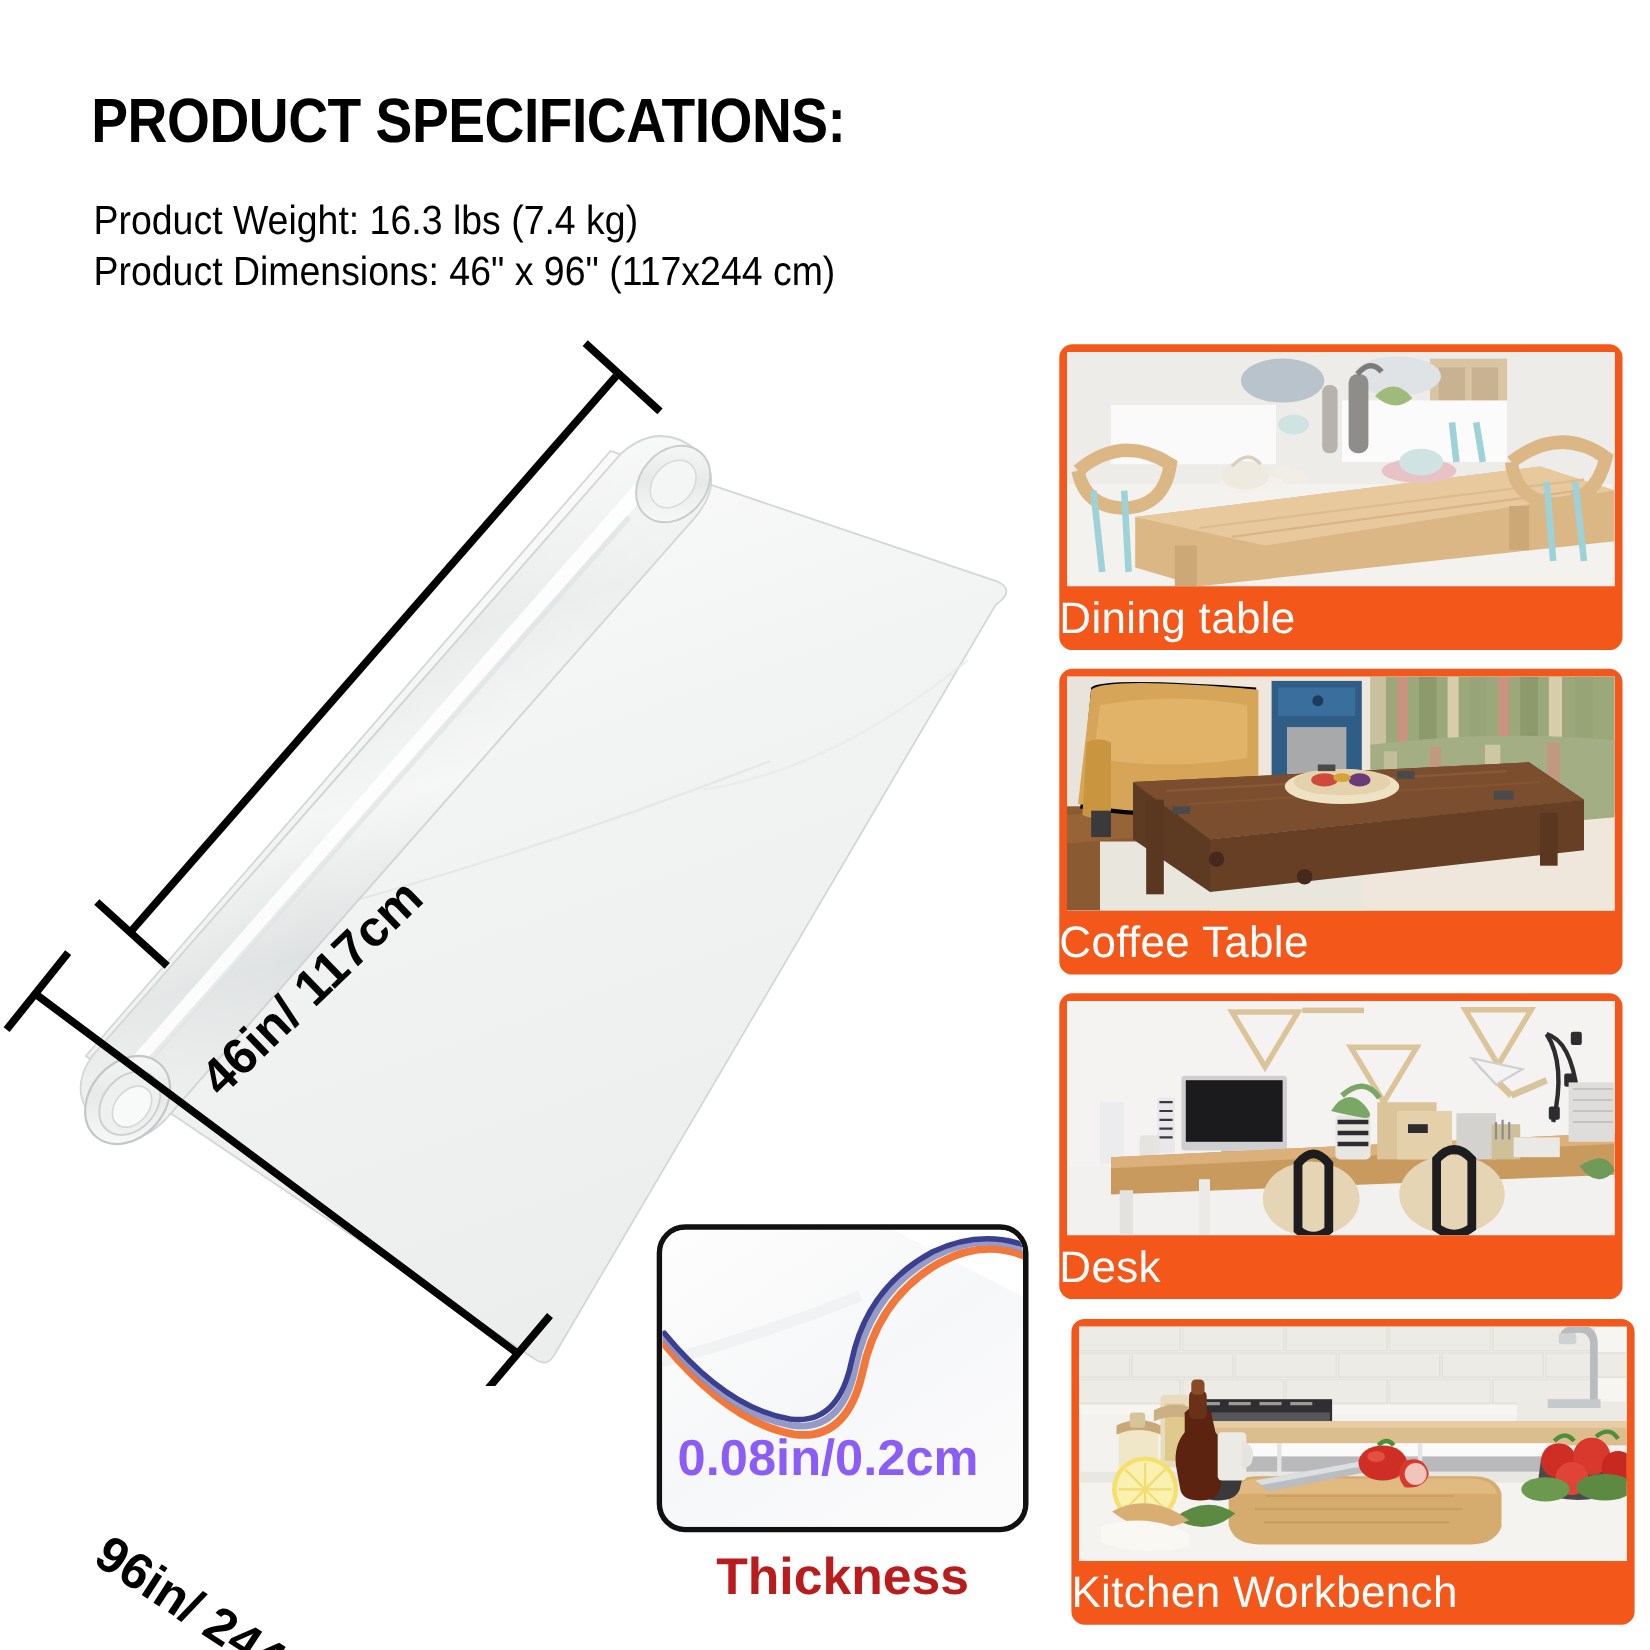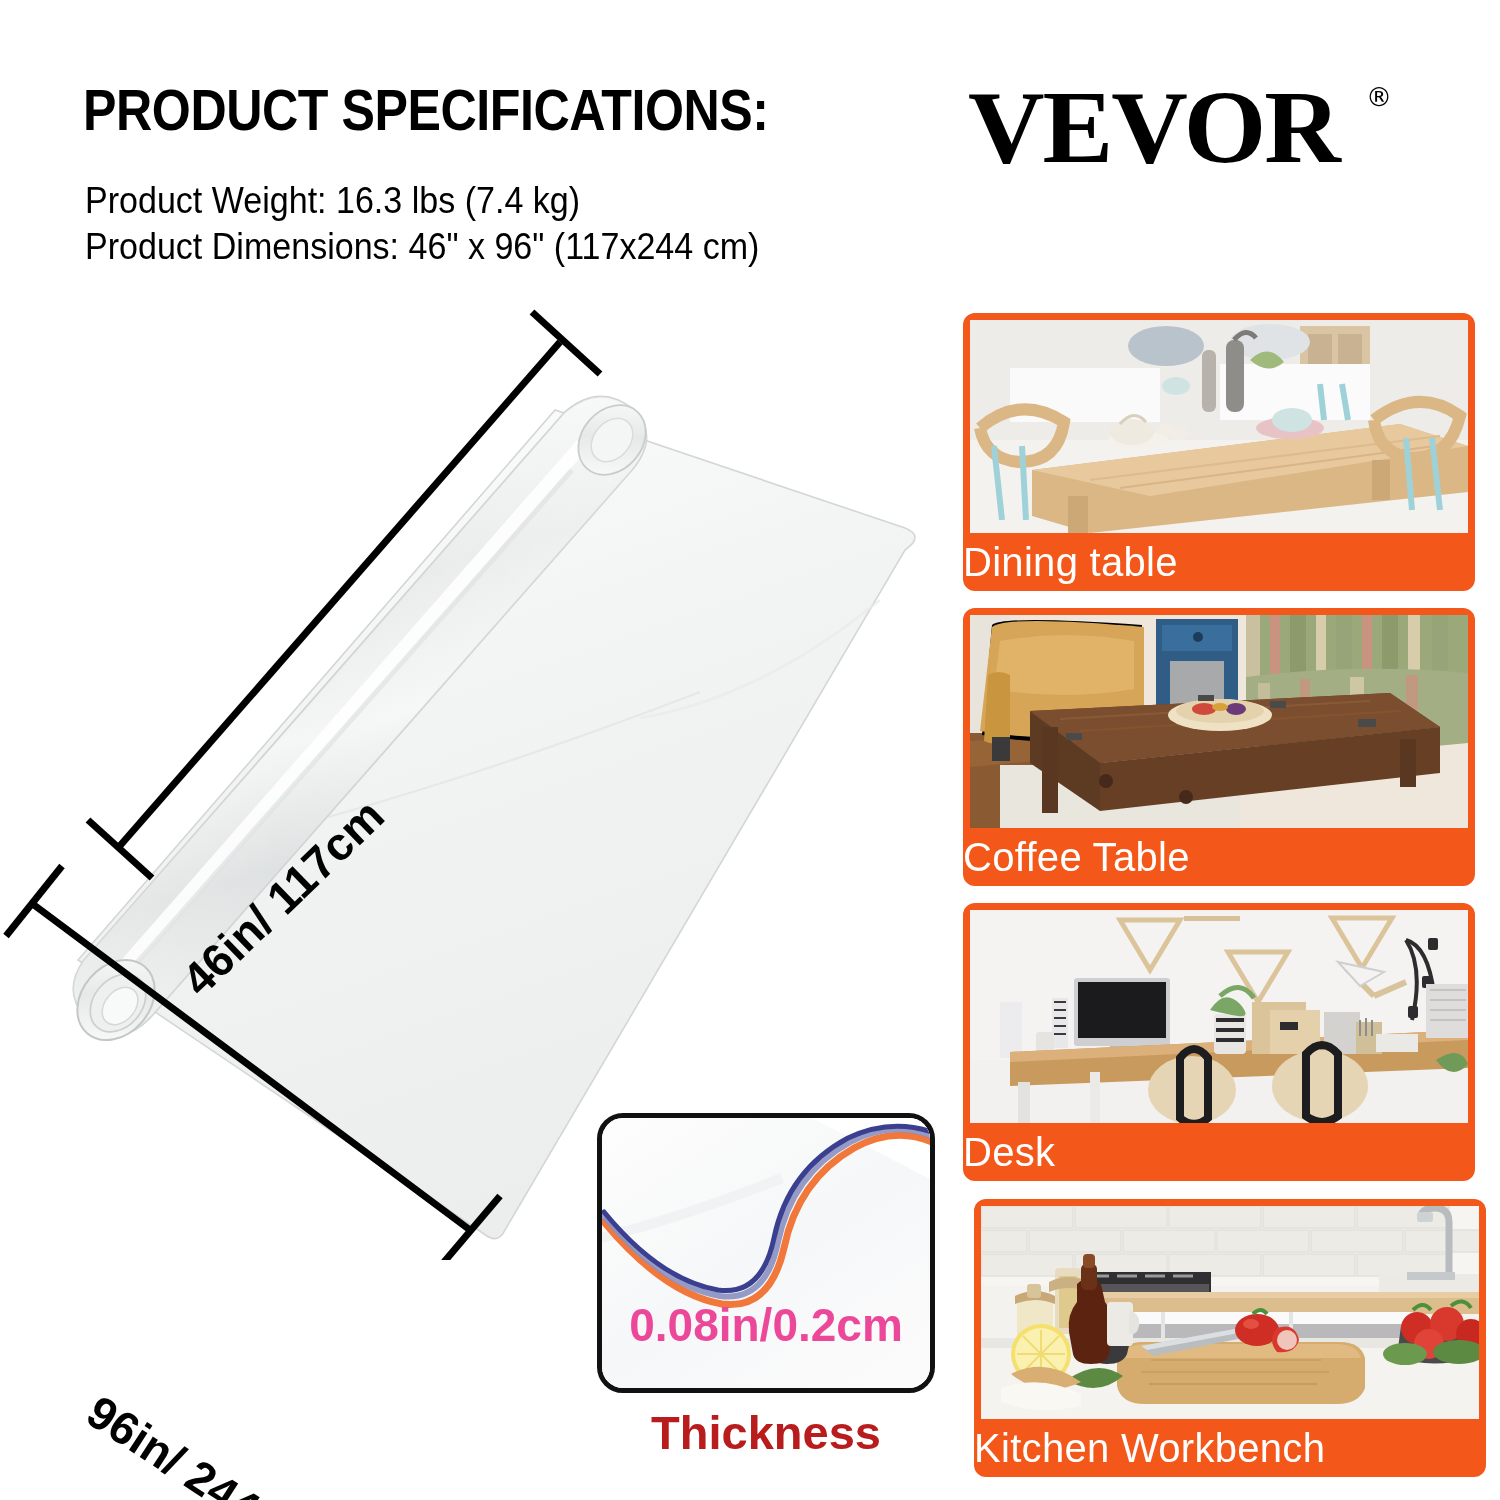--- a/index.html
+++ b/index.html
@@ -125,28 +125,27 @@
     width: 100%;
     height: 100%;
     border: 5px solid #111111;
     border-radius: 26px;
     background: #ffffff;
     overflow: hidden;
     box-sizing: border-box;
   }
   #thickness-value {
     position: absolute;
-    left: 0;
+    left: 14px;
     right: 0;
     bottom: 36px;
-    text-align: center;
     font-family: "Liberation Sans Narrow", "Liberation Sans", sans-serif;
     font-weight: bold;
     font-size: 46px;
-    color: #ec4899;
+    color: #8b5cf6;
     z-index: 4;
   }
   #thickness-caption {
     position: absolute;
     left: 0;
     width: 338px;
     top: 292px;
     text-align: center;
     font-family: "Liberation Sans Narrow", "Liberation Sans", sans-serif;
     font-weight: bold;
@@ -205,24 +204,20 @@
 <body>
 
 <div id="page">
 
   <div id="spec-title">PRODUCT SPECIFICATIONS:</div>
 
   <div class="spec-line" id="spec-weight">Product Weight: 16.3 lbs (7.4 kg)</div>
 
   <div class="spec-line" id="spec-dims">Product Dimensions: 46" x 96" (117x244 cm)</div>
 
-  <div id="logo">
-    <div id="logo-word">VEVOR</div>
-    <div id="logo-reg">®</div>
-  </div>
 
   <div id="product-illustration">
     <svg width="960" height="960" viewBox="0 0 960 960">
       <defs>
         <linearGradient id="sheetGrad" x1="0" y1="0" x2="0.35" y2="1">
           <stop offset="0%" stop-color="#fefefe"></stop>
           <stop offset="45%" stop-color="#f2f3f3"></stop>
           <stop offset="100%" stop-color="#eceded"></stop>
         </linearGradient>
         <linearGradient id="rollGrad" x1="0" y1="0" x2="0.25" y2="1">

